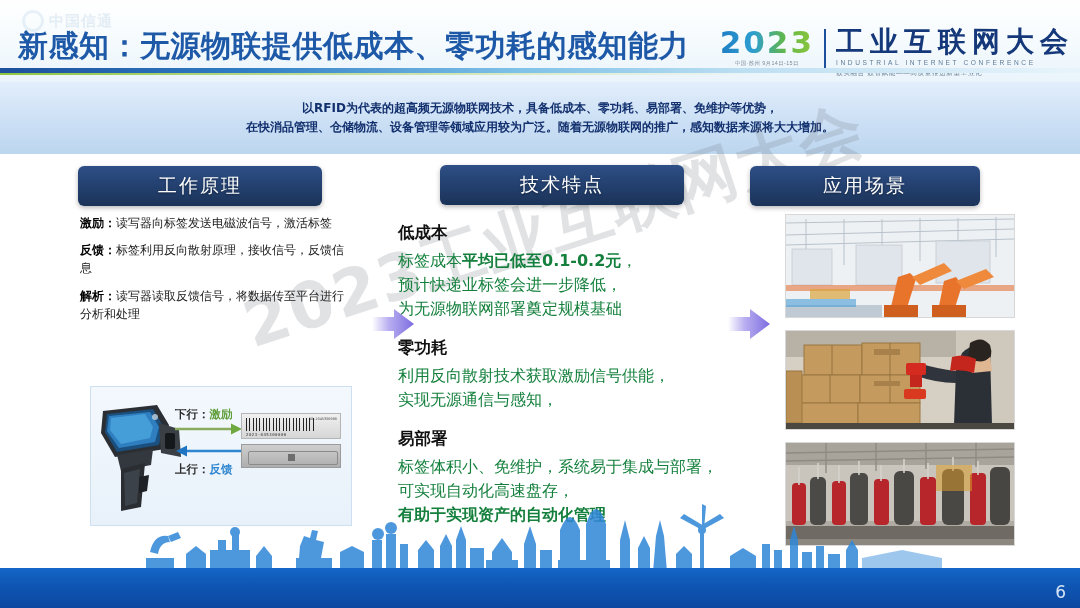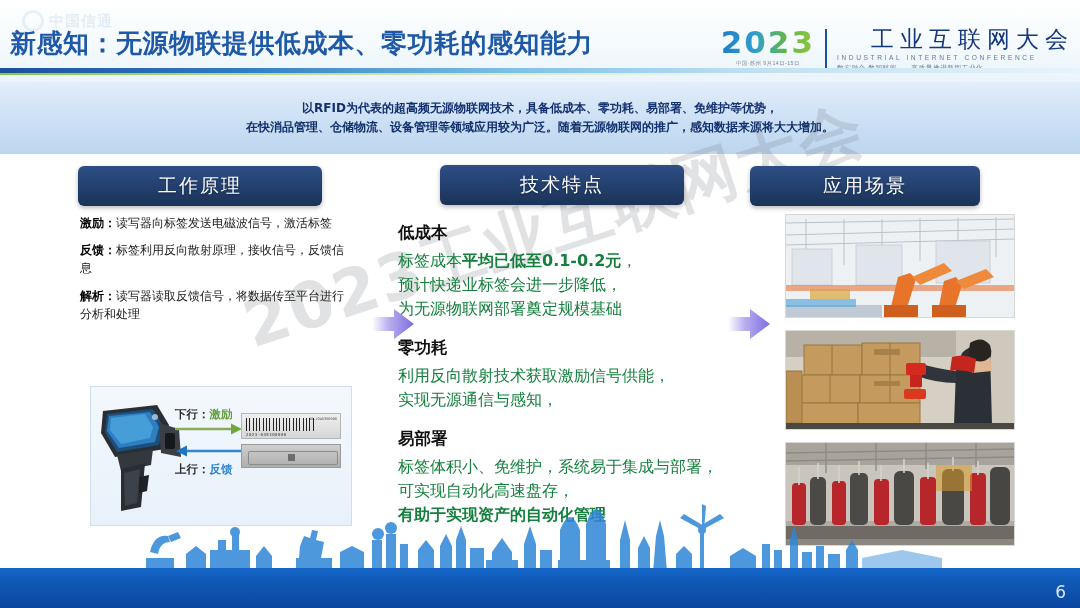--- a/index.html
+++ b/index.html
@@ -21,22 +21,22 @@
   }
   .top-watermark .wm-circle{
     width:22px;height:22px;border-radius:50%;
     border:3px solid #8fb8d8;box-sizing:border-box;
   }
   .top-watermark .wm-text{
     font-size:15px;color:#7fa9cc;font-weight:bold;letter-spacing:1px;
     font-family:"DejaVu Sans",sans-serif;
   }
   .slide-title{
-    position:absolute;left:10px;top:26px;
-    font-size:26px;font-weight:bold;color:#1e59a8;
+    position:absolute;left:18px;top:26px;
+    font-size:30px;font-weight:bold;color:#1e59a8;
     letter-spacing:.5px;white-space:nowrap;
     font-family:"DejaVu Sans",sans-serif;
   }
   .title-rule{
     position:absolute;left:0;top:68px;width:1080px;height:5px;
     background:linear-gradient(90deg,#1c4f9c 0%,#2f7cc4 22%,#7fc2e8 48%,#bfe0f2 70%,#e8f4fb 100%);
   }
   .title-rule2{
     position:absolute;left:0;top:73px;width:760px;height:2px;
     background:linear-gradient(90deg,#8ec63f 0%,#b7d98a 35%,#dcebc8 70%,rgba(255,255,255,0) 100%);
@@ -52,22 +52,22 @@
     background:linear-gradient(90deg,#1f7ec4 0%,#2e9ed0 35%,#63b845 70%,#8ec63f 100%);
     -webkit-background-clip:text;background-clip:text;color:transparent;
     font-family:"DejaVu Sans",sans-serif;
   }
   .logo-date{
     font-size:5.4px;color:#7b8a99;letter-spacing:.4px;margin-top:3px;white-space:nowrap;
   }
   .logo-div{width:2px;height:40px;background:#1c4f9c;margin-top:1px;}
   .logo-right{display:flex;flex-direction:column;}
   .logo-cn{
-    font-size:23px;font-weight:normal;color:#14387a;letter-spacing:6px;
-    line-height:1;white-space:nowrap;font-family:"DejaVu Sans",sans-serif;margin-left:34px;
+    font-size:28px;font-weight:bold;color:#14387a;letter-spacing:6px;
+    line-height:1;white-space:nowrap;font-family:"DejaVu Sans",sans-serif;
   }
   .logo-en{
     font-size:6.6px;color:#5f7a96;letter-spacing:2.6px;margin-top:3px;white-space:nowrap;
   }
   .logo-slogan{
     font-size:6.6px;color:#6a7f93;letter-spacing:.6px;margin-top:3px;white-space:nowrap;
   }
 
   
   .summary{

